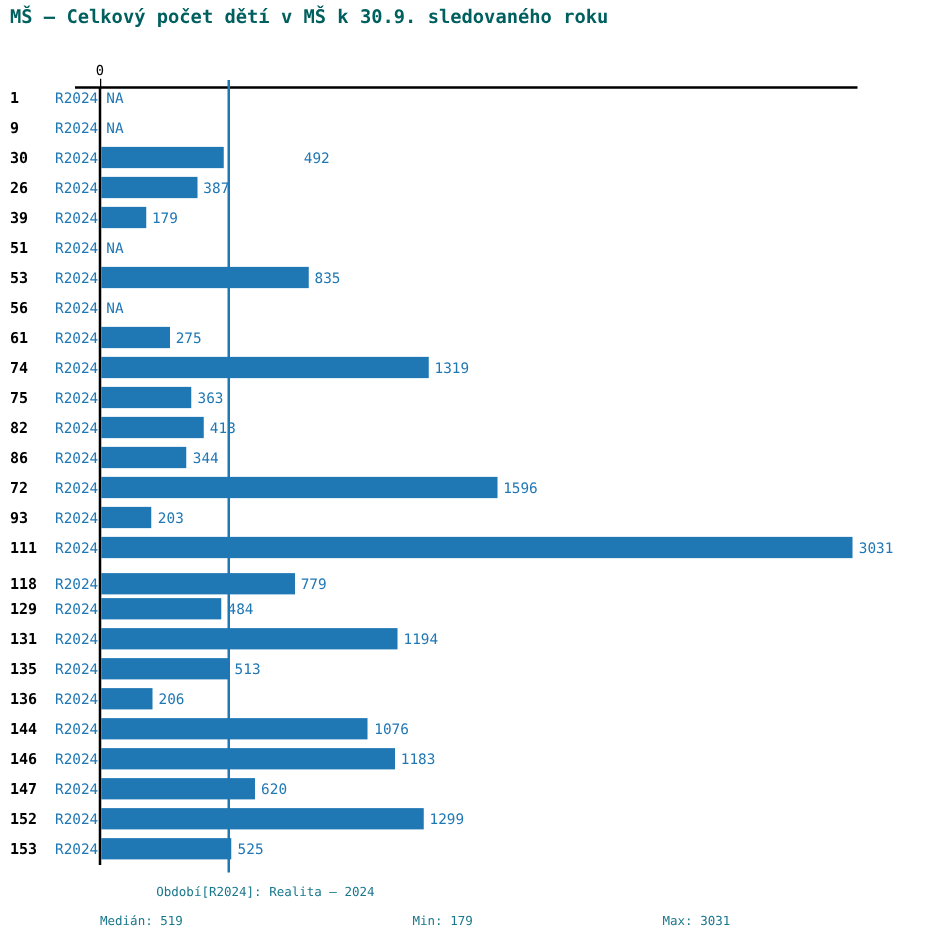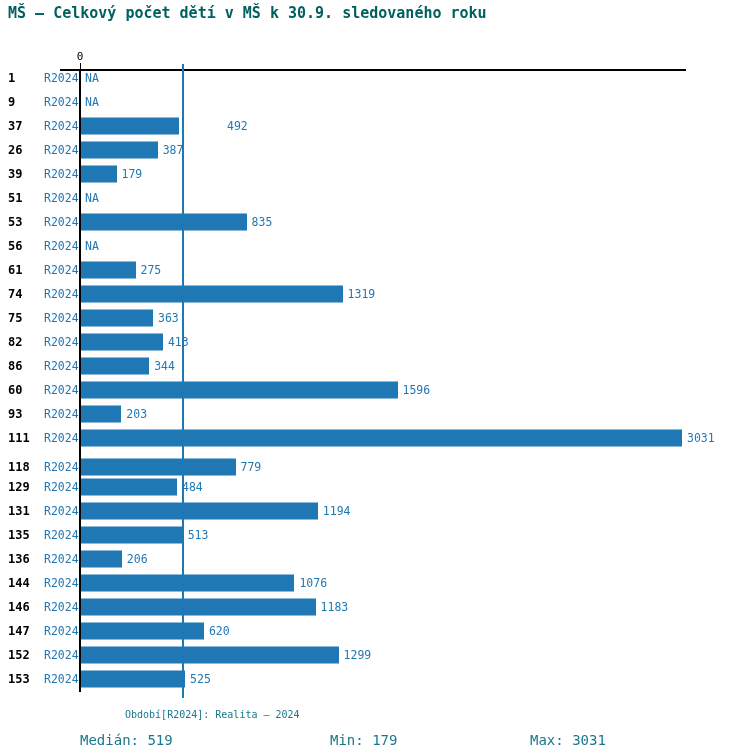--- a/index.html
+++ b/index.html
@@ -23,21 +23,21 @@
   .zero-line{position:absolute;left:79px;top:70px;width:2px;height:622px;background:#000;}
   .median-line{position:absolute;left:182px;top:64px;width:1.5px;height:634px;background:var(--blue);}
 
   .row{position:absolute;left:0;width:750px;height:24px;}
   .rid{position:absolute;left:8px;top:50%;transform:translateY(-50%);font-size:12px;font-weight:bold;color:#000;white-space:nowrap;}
   .rper{position:absolute;left:44px;top:50%;transform:translateY(-50%);font-size:11.5px;color:var(--blue);white-space:nowrap;}
   .rbar{position:absolute;left:81px;top:50%;transform:translateY(-50%);height:17px;background:var(--blue);}
   .rval{position:absolute;top:50%;transform:translateY(-50%);font-size:11.5px;color:var(--blue);white-space:nowrap;}
 
   .footer-period{position:absolute;left:80px;top:709px;font-size:10px;color:var(--footer-teal);white-space:nowrap;margin-left:45px;}
-  .footer-stat{position:absolute;top:732px;font-size:14px;color:var(--footer-teal);white-space:nowrap;text-align:right;}
+  .footer-stat{position:absolute;top:732px;font-size:10px;color:var(--footer-teal);white-space:nowrap;text-align:right;}
   .footer-median{left:80px;}
   .footer-min{left:330px;}
   .footer-max{left:530px;}
 </style>
 </head>
 <body>
 
 <div class="page">
   <div class="title">MŠ – Celkový počet dětí v MŠ k 30.9. sledovaného roku</div>
 
@@ -52,24 +52,24 @@
           <span class="rid">1</span>
           <span class="rper">R2024</span>
           <span class="rval" style="left: 85px;">NA</span>
         </div>
         <div class="row" style="top: 89.56px;">
           <span class="rid">9</span>
           <span class="rper">R2024</span>
           <span class="rval" style="left: 85px;">NA</span>
         </div>
         <div class="row" style="top: 113.62px;">
-          <span class="rid">37</span>
+          <span class="rid">30</span>
           <span class="rper">R2024</span>
           <div class="rbar" style="width: 97.6px;"></div>
-          <span class="rval" style="left: 184px; padding-left: 43px;">492</span>
+          <span class="rval" style="left: 200px; padding-left: 43px;">492</span>
         </div>
         <div class="row" style="top: 137.68px;">
           <span class="rid">26</span>
           <span class="rper">R2024</span>
           <div class="rbar" style="width: 76.7px;"></div>
           <span class="rval" style="left: 162.7px;">387</span>
         </div>
         <div class="row" style="top: 161.74px;">
           <span class="rid">39</span>
           <span class="rper">R2024</span>
@@ -116,21 +116,21 @@
           <div class="rbar" style="width: 81.9px;"></div>
           <span class="rval" style="left: 167.9px;">413</span>
         </div>
         <div class="row" style="top: 354.22px;">
           <span class="rid">86</span>
           <span class="rper">R2024</span>
           <div class="rbar" style="width: 68.2px;"></div>
           <span class="rval" style="left: 154.2px;">344</span>
         </div>
         <div class="row" style="top: 378.28px;">
-          <span class="rid">60</span>
+          <span class="rid">72</span>
           <span class="rper">R2024</span>
           <div class="rbar" style="width: 316.5px;"></div>
           <span class="rval" style="left: 402.5px;">1596</span>
         </div>
         <div class="row" style="top: 402.34px;">
           <span class="rid">93</span>
           <span class="rper">R2024</span>
           <div class="rbar" style="width: 40.3px;"></div>
           <span class="rval" style="left: 126.3px;">203</span>
         </div>

